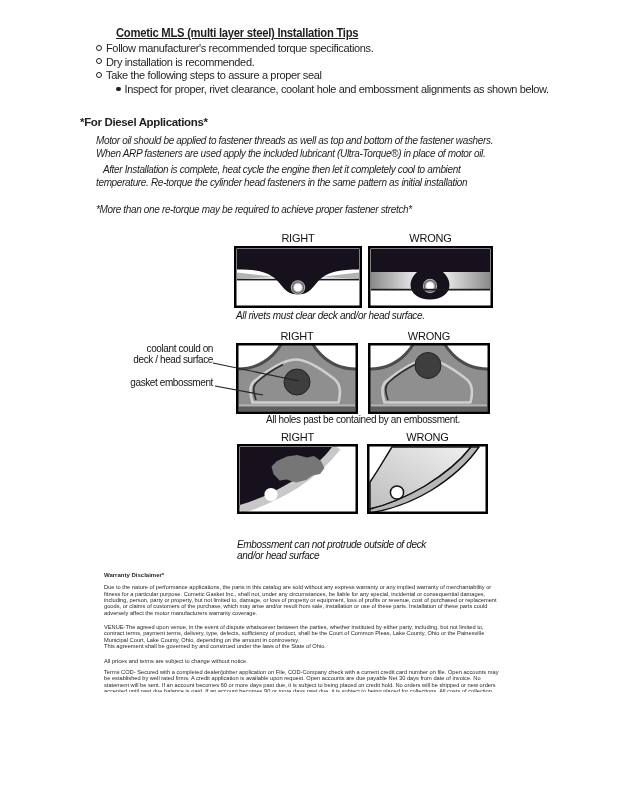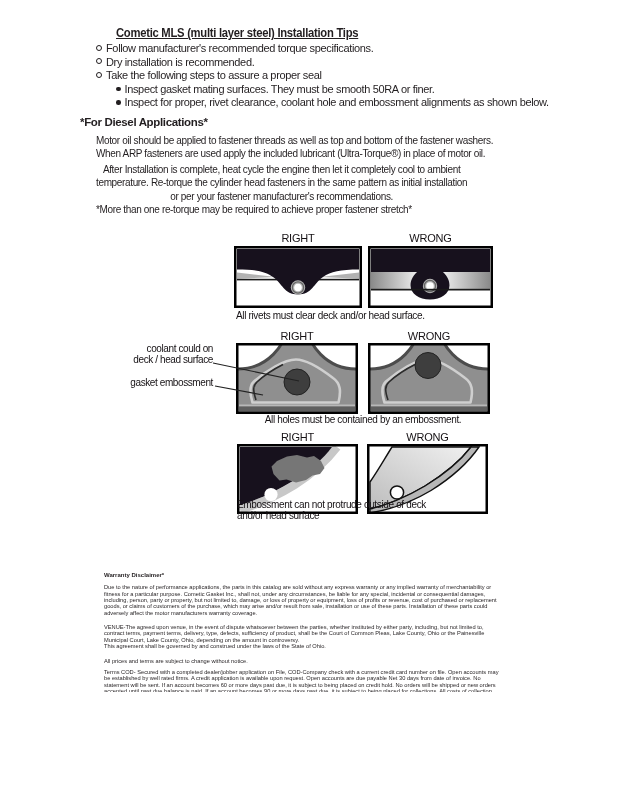--- a/index.html
+++ b/index.html
@@ -1,19 +1,19 @@
 <!DOCTYPE html>
 <html><head>
 <meta charset="utf-8">
 <style>
   html,body{margin:0;padding:0;background:#fff;}
   .page{position:relative;width:618px;height:692px;background:#fff;overflow:hidden;
         font-family:"Liberation Sans",sans-serif;color:#221e20;}
   .abs{position:absolute;}
-  .nw{white-space:nowrap;}
+  .nw{white-space:nowrap;font-style:italic;}
 
   .title{left:116px;top:26px;font-size:12.5px;font-weight:bold;
          text-decoration:underline;letter-spacing:-0.3px;display:inline-block;
          transform:scaleX(0.9);transform-origin:left top;white-space:nowrap;}
 
   .tips{left:96px;top:42px;font-size:11px;letter-spacing:-0.35px;line-height:13.5px;}
   .b-row{white-space:nowrap;}
   .dot-o{display:inline-block;width:4px;height:4px;border:1px solid #221e20;border-radius:50%;
          margin-right:4px;vertical-align:1.5px;}
   .dot-f{display:inline-block;width:4.5px;height:4.5px;background:#221e20;border-radius:50%;
@@ -44,34 +44,32 @@
 <body>
 
 <div class="page">
 
   <div class="abs title">Cometic MLS (multi layer steel) Installation Tips</div>
 
   <div class="abs tips">
     <div class="b-row"><span class="dot-o"></span><span>Follow manufacturer's recommended torque specifications.</span></div>
     <div class="b-row"><span class="dot-o"></span><span>Dry installation is recommended.</span></div>
     <div class="b-row"><span class="dot-o"></span><span>Take the following steps to assure a proper seal</span></div>
-    <div class="b-row indent"><span class="dot-f"></span><span>Inspect gasket mating surfaces.  They must be smooth 50RA or finer.</span></div>
     <div class="b-row indent"><span class="dot-f"></span><span>Inspect for proper, rivet clearance, coolant hole and embossment alignments as shown below.</span></div>
   </div>
 
   <div class="abs diesel-h">*For Diesel Applications*</div>
 
   <div class="abs body-par p1">
     <div class="nw">Motor oil should be applied to fastener threads as well as top and bottom of the fastener washers.</div>
     <div class="nw">When ARP fasteners are used apply the included lubricant (Ultra-Torque®) in place of motor oil.</div>
   </div>
   <div class="abs body-par p2">
     <div class="nw">After Installation is complete, heat cycle the engine then let it completely cool to ambient</div>
     <div class="nw">temperature. Re-torque the cylinder head fasteners in the same pattern as initial installation</div>
-    <div class="nw">or per your fastener manufacturer's recommendations.</div>
   </div>
   <div class="abs body-par p3 nw">*More than one re-torque may be required to achieve proper fastener stretch*</div>
 
   <div class="abs rw-head" style="left:234px;top:232px;width:128px;">RIGHT</div>
   <div class="abs rw-head" style="left:368px;top:232px;width:125px;">WRONG</div>
 
   <svg class="abs" style="left:234px;top:246px;" width="128" height="62" viewBox="0 0 128 62">
     <rect x="0" y="0" width="128" height="62" fill="#ffffff"></rect>
     <polygon points="3,26.5 42,31 3,32.8" fill="#b2b2b2"></polygon>
     <polygon points="125,26.5 86,31 125,32.8" fill="#b2b2b2"></polygon>
@@ -138,21 +136,21 @@
     <path d="M20,57 C17,48 16.5,43 21,39 C28,32.5 38,26 47,21.5" fill="none" stroke="#2c2c2c" stroke-width="1.6"></path>
     <circle cx="60" cy="22.5" r="13" fill="#3e3e3e" stroke="#222" stroke-width="1"></circle>
     <rect x="1.25" y="1.25" width="119.5" height="68.5" fill="none" stroke="#000" stroke-width="2.5"></rect>
   </svg>
 
   <svg class="abs" style="left:205px;top:352px;z-index:5;" width="105" height="50" viewBox="0 0 105 50">
     <line x1="8" y1="11" x2="94" y2="29" stroke="#222" stroke-width="1.2"></line>
     <line x1="10" y1="34" x2="58" y2="43" stroke="#222" stroke-width="1.2"></line>
   </svg>
 
-  <div class="abs cap" style="left:236px;top:414px;width:254px;text-align:center;">All holes must be contained by an embossment.</div>
+  <div class="abs cap" style="left:236px;top:414px;width:254px;text-align:center;">All holes past be contained by an embossment.</div>
 
   <div class="abs rw-head" style="left:237px;top:431px;width:121px;">RIGHT</div>
   <div class="abs rw-head" style="left:367px;top:431px;width:121px;">WRONG</div>
 
   <svg class="abs" style="left:237px;top:444px;" width="121" height="70" viewBox="0 0 121 70">
     <rect x="0" y="0" width="121" height="70" fill="#ffffff"></rect>
     <path d="M100,3 C90,16 74,30.5 57.5,41 C42,50.5 22,60 3,65.5" fill="none" stroke="#c8c8c8" stroke-width="8.5"></path>
     <path d="M3,3 H95 C87,14.5 71.5,27.5 55,37.5 C40,46.5 21,56 3,61 Z" fill="#17111d"></path>
     <path d="M40,17 L50,12.5 L60,11 L70,13.5 L77,12 L84,17 L87.5,24 L83,30 L75.5,31.5 L69,36 L59,38.5 L49.5,35.5 L42.5,36.5 L36.5,30 L34.5,22.5 Z" fill="#767676"></path>
     <circle cx="34" cy="50.5" r="6.6" fill="#ffffff"></circle>
@@ -166,21 +164,21 @@
           <stop offset="1" stop-color="#f0f0f0"></stop>
       </linearGradient>
     </defs>
     <rect x="0" y="0" width="121" height="70" fill="#ffffff"></rect>
     <path d="M25,3 H104 C94,16 76,31 58,42 C42,51.5 22,60.5 3,65 L3,38 C12,25 18,14 25,3 Z" fill="url(#g3w)" stroke="#111" stroke-width="1.4"></path>
     <path d="M104,3 H112 C102,17.5 84,34 64,46.5 C46.5,57 24,65.5 3,69 L3,65 C22,60.5 42,51.5 58,42 C76,31 94,16 104,3 Z" fill="#b7b7b7" stroke="#111" stroke-width="1.4"></path>
     <circle cx="30" cy="48.5" r="6.6" fill="#ffffff" stroke="#111" stroke-width="1.5"></circle>
     <rect x="1.25" y="1.25" width="118.5" height="67.5" fill="none" stroke="#000" stroke-width="2.5"></rect>
   </svg>
 
-  <div class="abs cap" style="left:237px;top:500px;line-height:10.6px;">
+  <div class="abs cap" style="left:237px;top:540px;line-height:10.6px;">
     <div class="nw">Embossment can not protrude outside of deck</div>
     <div class="nw">and/or head surface</div>
   </div>
 
   <div class="abs fineprint">
     <div class="fp-head">Warranty Disclaimer*</div>
     <div>
       <div class="fl">Due to the nature of performance applications, the parts in this catalog are sold without any express warranty or any implied warranty of merchantability or</div>
       <div class="fl">fitness for a particular purpose.  Cometic Gasket Inc., shall not, under any circumstances, be liable for any special, incidental or consequential damages,</div>
       <div class="fl">including, person, party or property, but not limited to, damage, or loss of property or equipment, loss of profits or revenue, cost of purchased or replacement</div>

